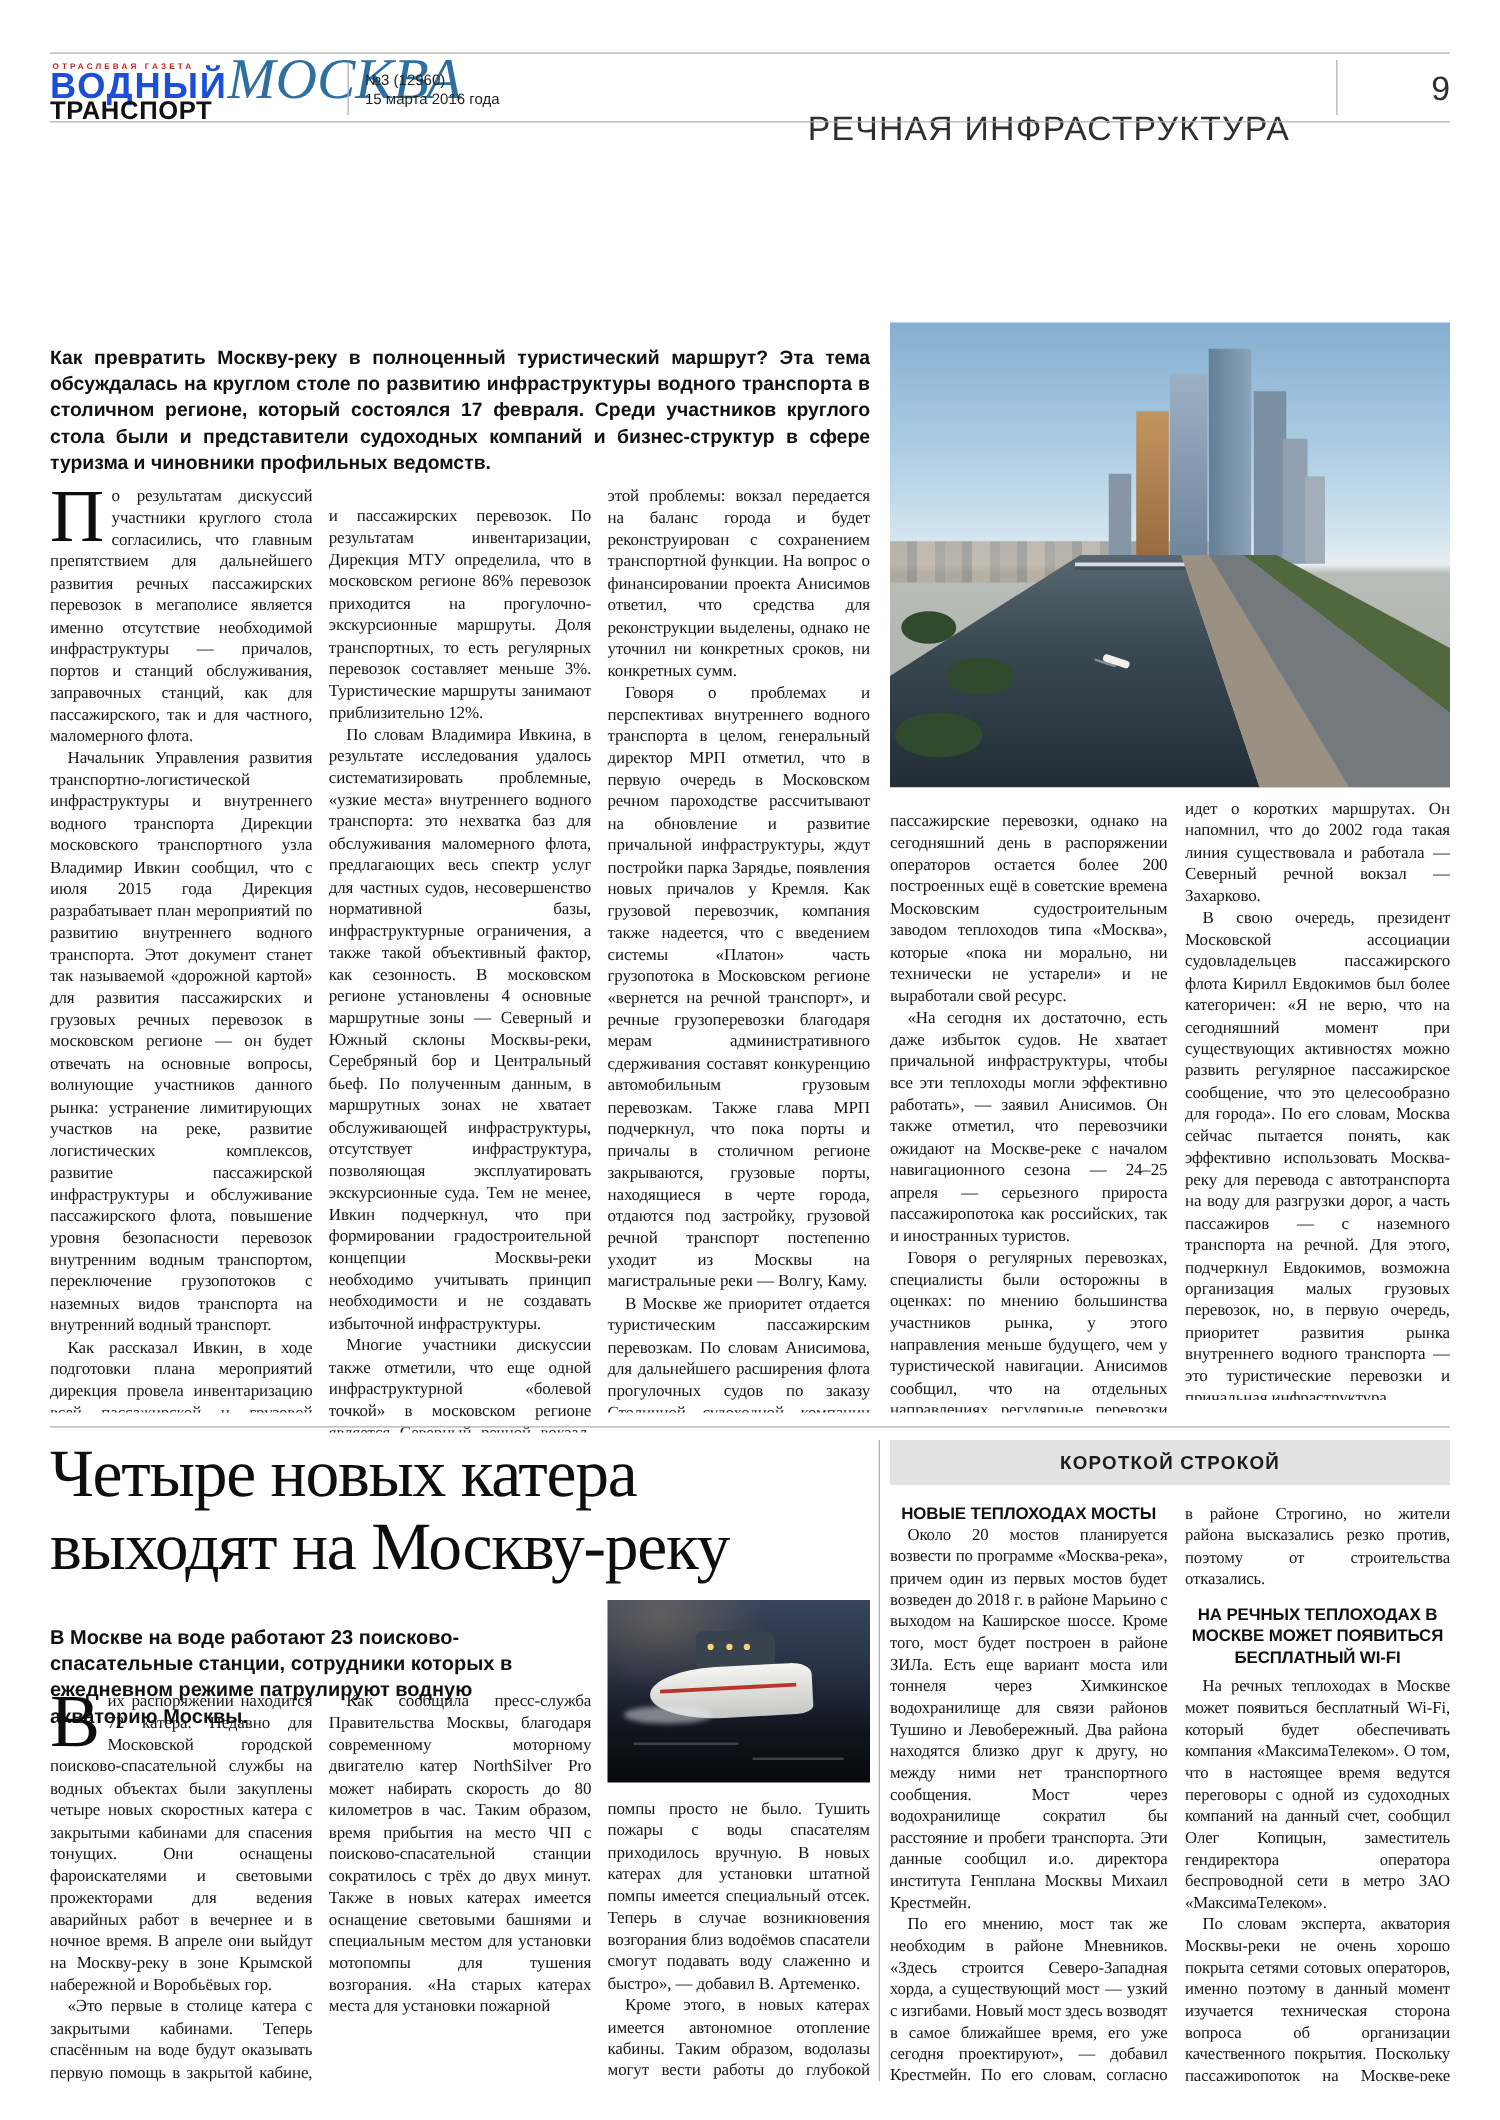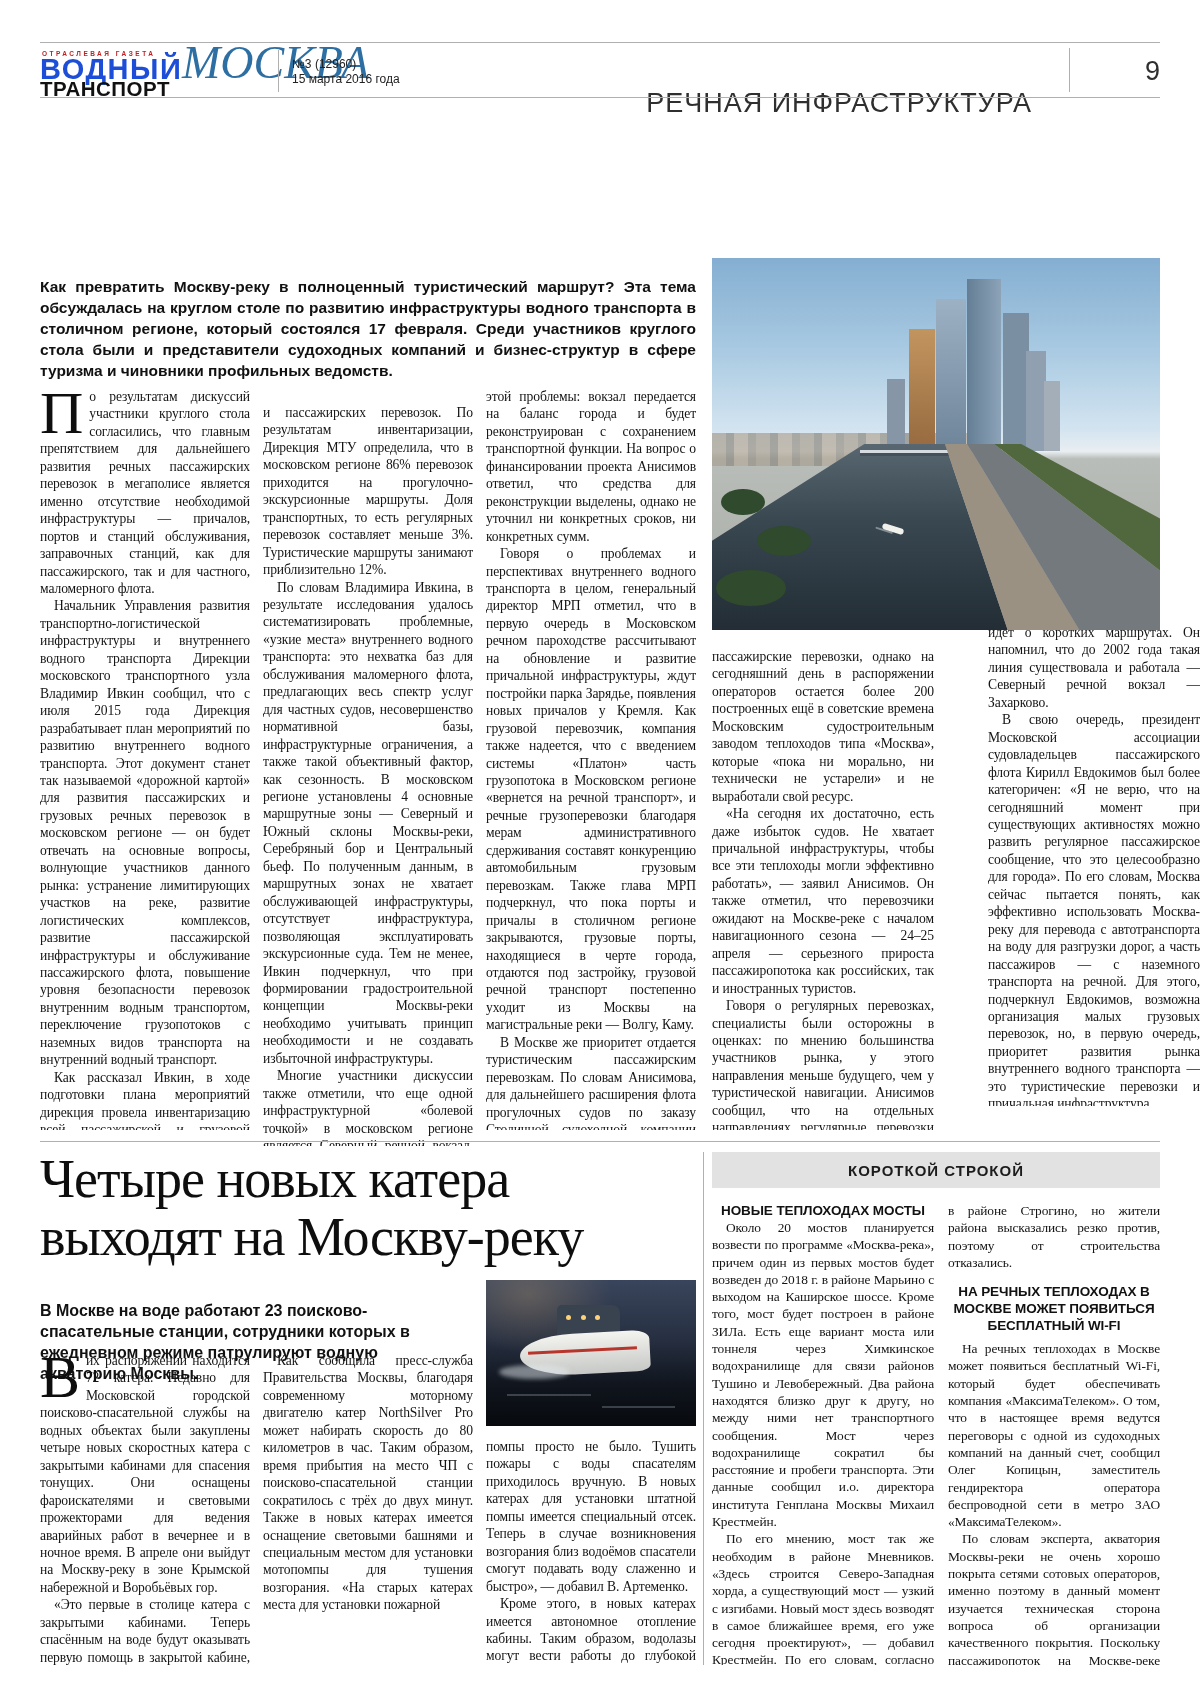--- a/index.html
+++ b/index.html
@@ -33,21 +33,21 @@
            font-size:15.5px;line-height:21px;text-align:justify;color:#111;}
   .col{position:absolute;font-size:13.6px;line-height:17.45px;text-align:justify;
        overflow:hidden;letter-spacing:-0.1px;}
   .col p{margin:0;}
   .col p.ind{text-indent:14px;}
   .dropcap{float:left;font-size:60px;line-height:47px;padding:2px 6px 0 0;color:#0e0e0e;}
   .a1c1{left:40px;top:388px;width:210px;height:742px;}
   .a1c2{left:263px;top:388px;width:210px;height:742px;margin-top:16px;}
   .a1c3{left:486px;top:388px;width:210px;height:742px;}
   .a1c4{left:712px;top:648px;width:222px;height:482px;}
-  .a1c5{left:948px;top:624px;width:212px;height:482px;margin-left:40px;}
+  .a1c5{left:948px;top:638px;width:212px;height:482px;}
 
   
   .photo-main{position:absolute;left:712px;top:258px;width:448px;height:372px;overflow:hidden;
               background:linear-gradient(180deg,#84aed1 0%,#a9cae2 25%,#d3e4f0 46%,#e9eef2 52%,#b9bdb9 54%,#a7aaa3 100%);}
   .ph-cityline{position:absolute;left:0;top:47%;width:62%;height:9%;opacity:.75;
      background:repeating-linear-gradient(90deg,#a9a294 0 14px,#8f8d85 14px 22px,#b5ab9c 22px 36px,#98948a 36px 44px);}
   .tw{position:absolute;bottom:48%;}
   .tw1{left:39%;width:18px;height:72px;background:#8796a6;}
   .tw2{left:44%;width:26px;height:122px;background:linear-gradient(180deg,#c2955f,#96693f);}
   .tw3{left:50%;width:30px;height:152px;background:linear-gradient(180deg,#9db1c4,#6e8499);}

